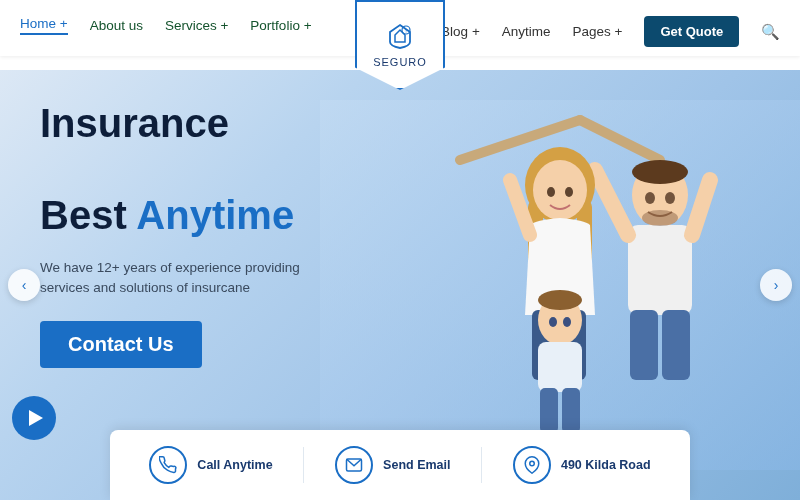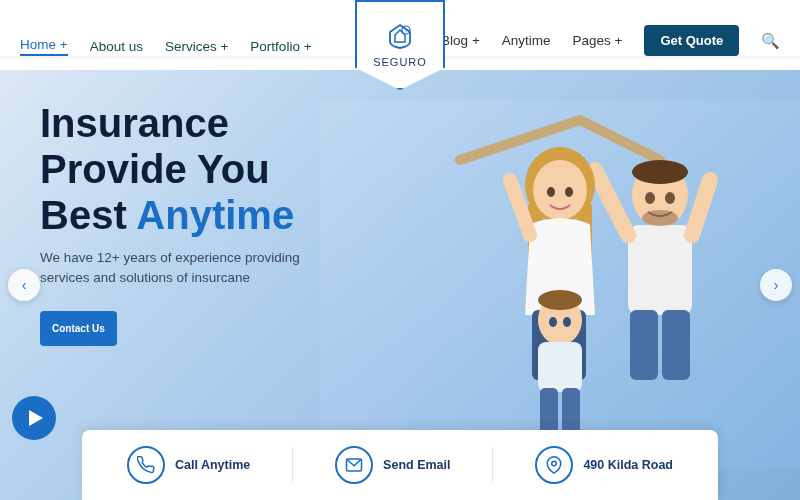--- a/index.html
+++ b/index.html
@@ -5,23 +5,23 @@
     * { margin: 0; padding: 0; box-sizing: border-box; }
     body { font-family: 'Segoe UI', Arial, sans-serif; width: 800px; height: 500px; overflow: hidden; position: relative; }
 
     
     .navbar {
       position: absolute;
       top: 0; left: 0; right: 0;
       height: 56px;
       background: #fff;
       display: flex;
-      align-items: flex-end;
+      align-items: flex-start;
       justify-content: space-between;
-      padding: 0 20px;
+      padding: 16px 20px;
       z-index: 100;
       box-shadow: 0 1px 4px rgba(0,0,0,0.08);
     }
     .nav-left {
       display: flex;
       align-items: center;
       gap: 22px;
     }
     .nav-item {
       font-size: 13.5px;
@@ -147,44 +147,44 @@
       font-weight: 700;
       color: #0d1e3a;
       line-height: 1.15;
     }
     .hero-title .highlight {
       color: #1a6ec5;
     }
     .hero-subtitle {
       font-size: 13.5px;
       color: #3a4a5e;
-      margin-top: 10px;
+      margin-top: 20px;
       line-height: 1.5;
       max-width: 300px;
     }
     .btn-contact {
       margin-top: 22px;
       display: inline-block;
       background: #1a6ec5;
       color: #fff;
       border: none;
-      padding: 12px 12px;
+      padding: 12px 28px;
       border-radius: 4px;
-      font-size: 10px;
+      font-size: 20px;
       font-weight: 600;
       cursor: pointer;
     }
 
     
     .bottom-bar {
       position: absolute;
       bottom: 0;
       left: 50%;
       transform: translateX(-50%);
-      width: 636px;
+      width: 580px;
       background: #fff;
       border-radius: 8px 8px 0 0;
       display: flex;
       align-items: center;
       justify-content: space-around;
       padding: 16px 24px;
       box-shadow: 0 -2px 12px rgba(0,0,0,0.1);
       z-index: 20;
     }
     .bottom-item {
@@ -335,21 +335,21 @@
       <rect x="218" y="242" width="44" height="50" rx="8" fill="#e8f0f8"></rect>
 
       <rect x="220" y="288" width="18" height="45" rx="5" fill="#4a6fa5"></rect>
       <rect x="242" y="288" width="18" height="45" rx="5" fill="#4a6fa5"></rect>
     </svg>
   </div>
 
   <div class="hero-content">
     <h1 class="hero-title">
       <span>Insurance</span><br>
-      <span>Provide You</span><br>
+      <br>
       <span>Best </span><span class="highlight">Anytime</span>
     </h1>
     <p class="hero-subtitle">We have 12+ years of experience providing services and solutions of insurcane</p>
     <button class="btn-contact">Contact Us</button>
   </div>
 
   <div class="nav-arrow nav-arrow-left">
     <span>‹</span>
   </div>
 

